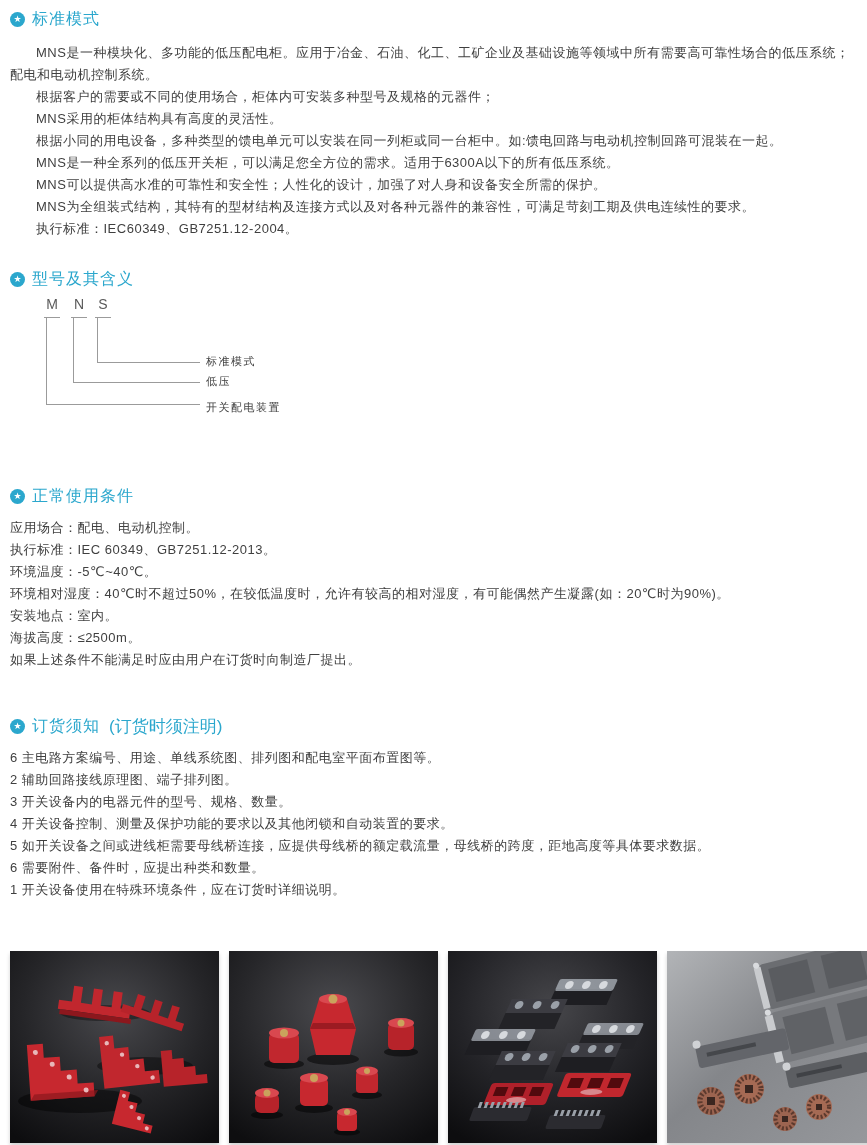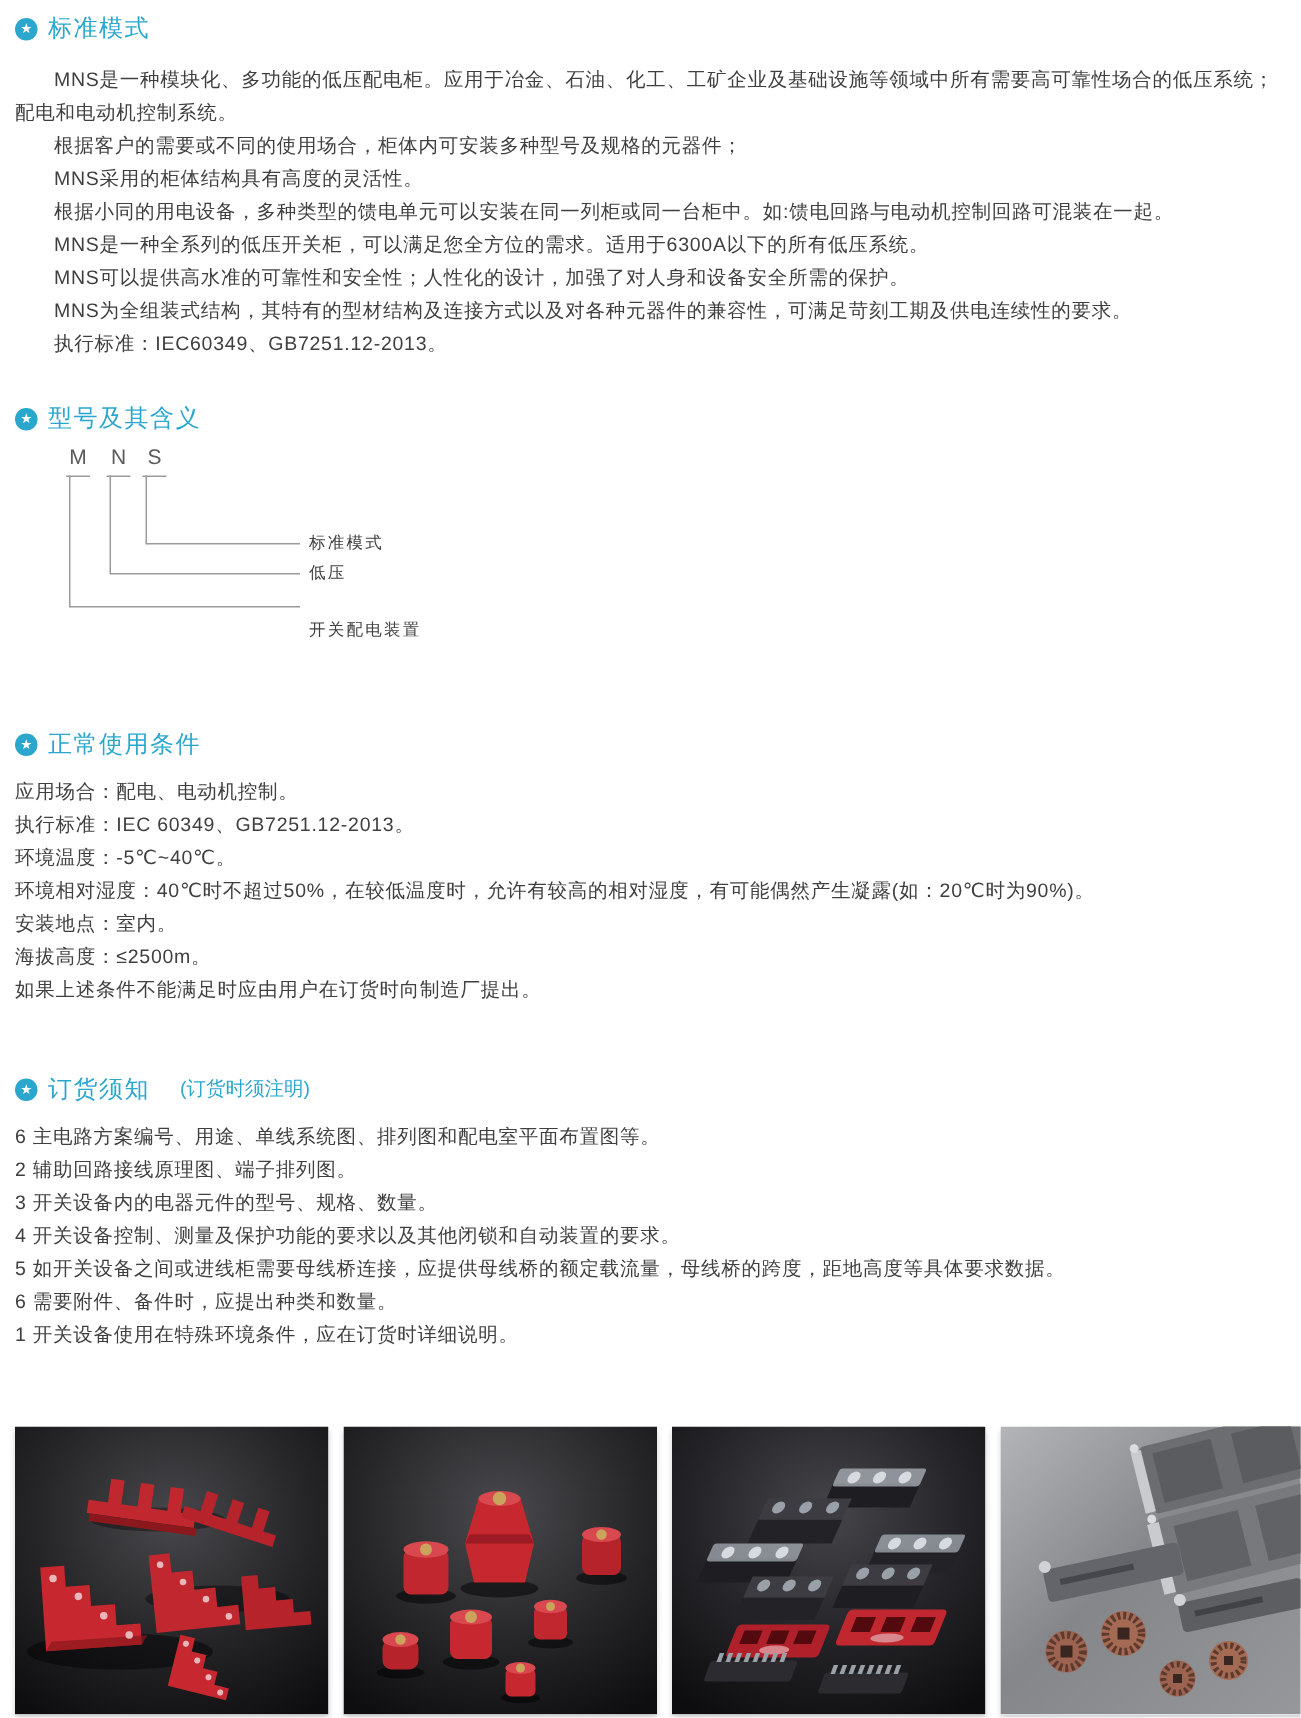--- a/index.html
+++ b/index.html
@@ -13,21 +13,21 @@
 
   
   .sec-header { display:flex; align-items:center; gap:7px; height:22px; }
   .marker {
     width:15px; height:15px; border-radius:50%;
     background:#2ba7cd; color:#ffffff;
     display:inline-flex; align-items:center; justify-content:center;
     font-size:9px; line-height:1; flex:0 0 auto;
   }
   .sec-title { color:#2ba7cd; font-size:16px; letter-spacing:1px; }
-  .sec-subtitle { color:#2ba7cd; font-size:13px; margin-left:13px; }
+  .sec-subtitle { color:#2ba7cd; font-size:17px; margin-left:2px; }
 
   
   .overview-body { margin-top:12px; }
   .overview-body p { line-height:22px; text-indent:2em; letter-spacing:0.5px; }
 
   
   .model-section { margin-top:28px; }
   .diagram { position:relative; height:145px; margin-top:6px; }
   .diagram .ltr { position:absolute; top:0; width:16px; text-align:center; color:#5a5a5a; font-size:14px; }
   .diagram .tick { position:absolute; top:21px; height:1px; width:16px; background:#9b9b9b; }
@@ -57,21 +57,21 @@
       <span class="sec-title">标准模式</span>
     </div>
     <div class="overview-body">
       <p>MNS是一种模块化、多功能的低压配电柜。应用于冶金、石油、化工、工矿企业及基础设施等领域中所有需要高可靠性场合的低压系统；配电和电动机控制系统。</p>
       <p>根据客户的需要或不同的使用场合，柜体内可安装多种型号及规格的元器件；</p>
       <p>MNS采用的柜体结构具有高度的灵活性。</p>
       <p>根据小同的用电设备，多种类型的馈电单元可以安装在同一列柜或同一台柜中。如:馈电回路与电动机控制回路可混装在一起。</p>
       <p>MNS是一种全系列的低压开关柜，可以满足您全方位的需求。适用于6300A以下的所有低压系统。</p>
       <p>MNS可以提供高水准的可靠性和安全性；人性化的设计，加强了对人身和设备安全所需的保护。</p>
       <p>MNS为全组装式结构，其特有的型材结构及连接方式以及对各种元器件的兼容性，可满足苛刻工期及供电连续性的要求。</p>
-      <p>执行标准：IEC60349、GB7251.12-2013。</p>
+      <p>执行标准：IEC60349、GB7251.12-2004。</p>
     </div>
   </div>
 
   <div class="model-section">
     <div class="sec-header">
       <span class="marker">★</span>
       <span class="sec-title">型号及其含义</span>
     </div>
     <div class="diagram">
       <span class="ltr" style="left:34px">M</span>
@@ -85,21 +85,21 @@
       <span class="vline" style="left:36px; height:87px"></span>
       <span class="vline" style="left:63px; height:65px"></span>
       <span class="vline" style="left:87px; height:45px"></span>
 
       <span class="hline" style="left:87px; top:66px; width:103px"></span>
       <span class="hline" style="left:63px; top:86px; width:127px"></span>
       <span class="hline" style="left:36px; top:108px; width:154px"></span>
 
       <span class="dlabel" style="top:58px">标准模式</span>
       <span class="dlabel" style="top:78px">低压</span>
-      <span class="dlabel" style="top:116px">开关配电装置</span>
+      <span class="dlabel" style="top:104px">开关配电装置</span>
     </div>
   </div>
 
   <div class="conditions-section">
     <div class="sec-header">
       <span class="marker">★</span>
       <span class="sec-title">正常使用条件</span>
     </div>
     <ul class="plain-list">
       <li>应用场合：配电、电动机控制。</li>

